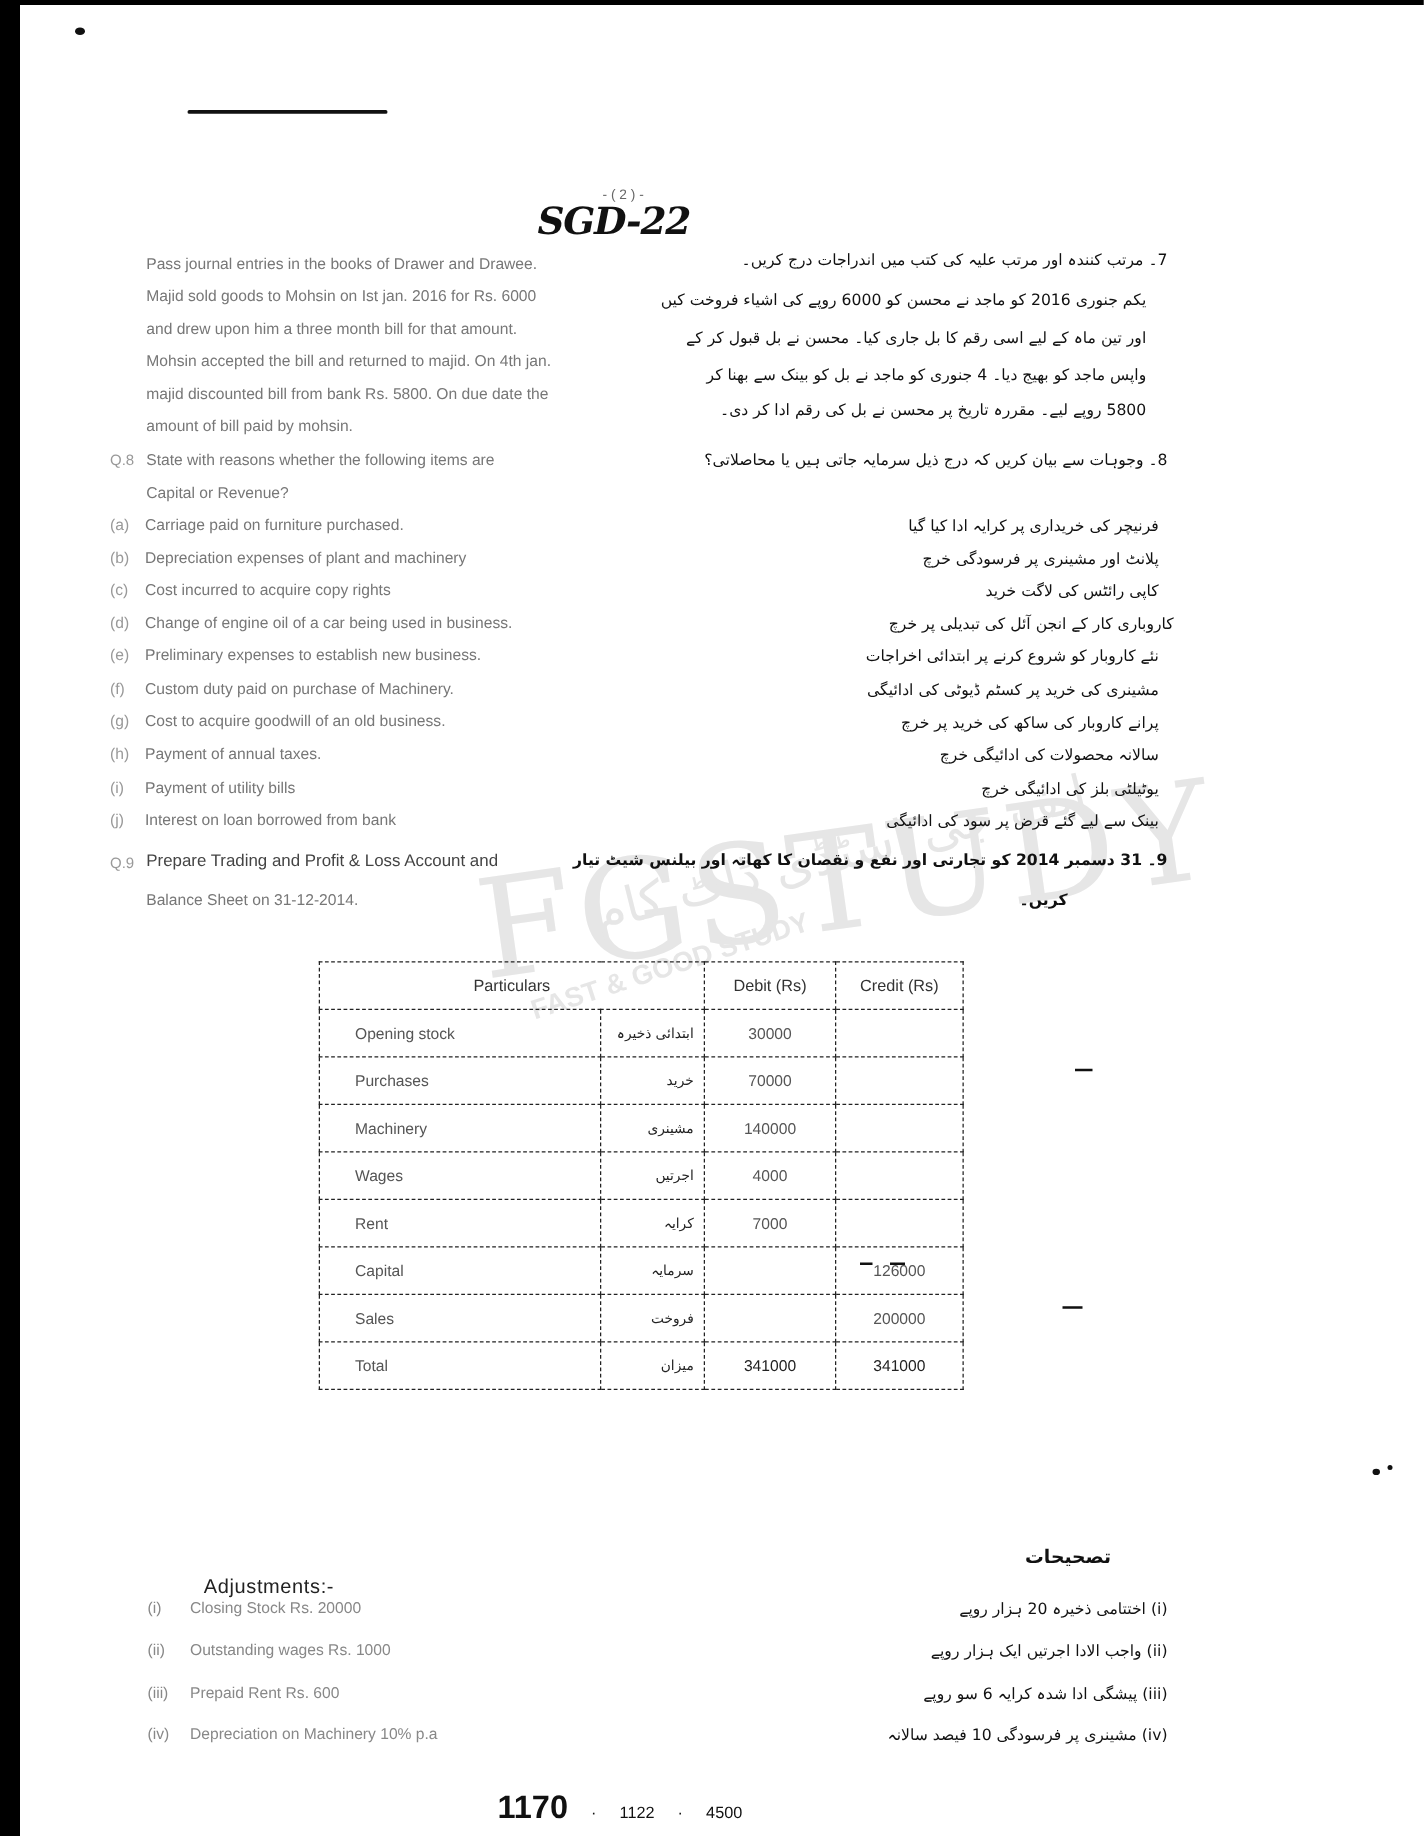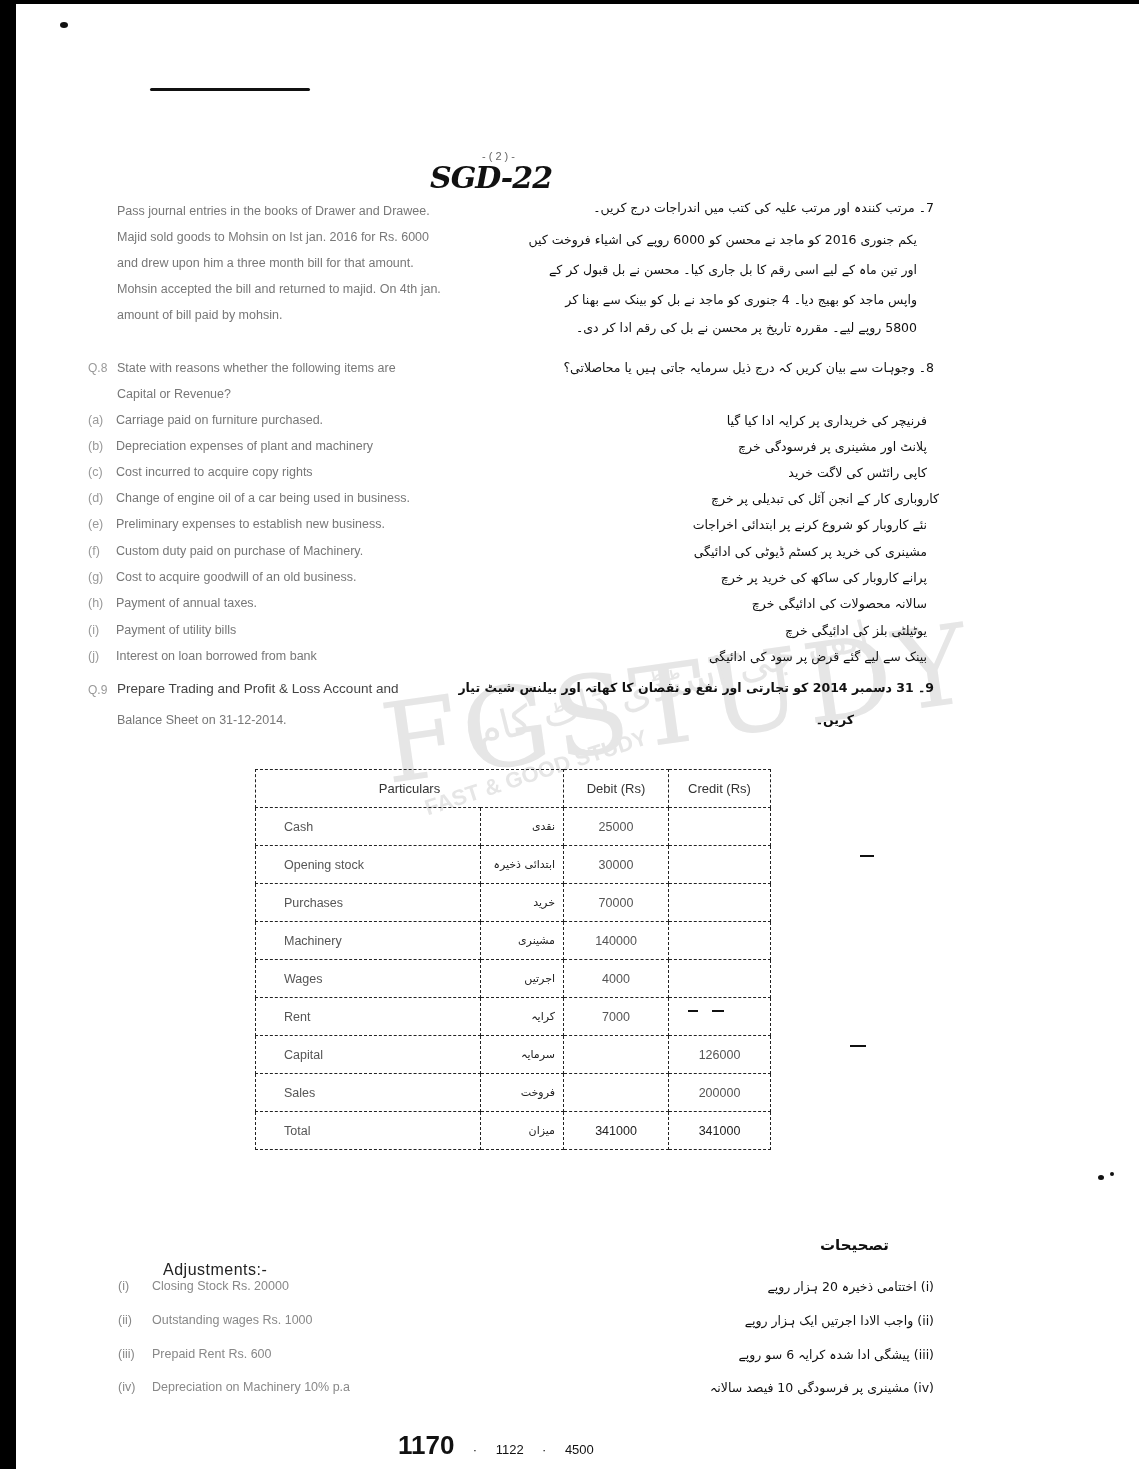--- a/index.html
+++ b/index.html
@@ -52,20 +52,21 @@
 <div class="wm wm-ur">ایف جی اسٹڈی ڈاٹ کام</div>
 
 <div class="page-num">- ( 2 ) -</div>
 <div class="handwritten">SGD-22</div>
 
 <div class="en-text" style="top:198px;">
   <div class="row">Pass journal entries in the books of Drawer and Drawee.</div>
   <div class="row">Majid sold goods to Mohsin on Ist jan. 2016 for Rs. 6000</div>
   <div class="row">and drew upon him a three month bill for that amount.</div>
   <div class="row">Mohsin accepted the bill and returned to majid. On 4th jan.</div>
+  <div class="row">majid discounted bill from bank Rs. 5800. On due date the</div>
   <div class="row">amount of bill paid by mohsin.</div>
 </div>
 
 <div class="ur" style="right:205px;top:200px;">7۔ مرتب کنندہ اور مرتب علیہ کی کتب میں اندراجات درج کریں۔</div>
 <div class="ur" style="right:222px;top:232px;">یکم جنوری 2016 کو ماجد نے محسن کو 6000 روپے کی اشیاء فروخت کیں</div>
 <div class="ur" style="right:222px;top:262px;">اور تین ماہ کے لیے اسی رقم کا بل جاری کیا۔ محسن نے بل قبول کر کے</div>
 <div class="ur" style="right:222px;top:292px;">واپس ماجد کو بھیج دیا۔ 4 جنوری کو ماجد نے بل کو بینک سے بھنا کر</div>
 <div class="ur" style="right:222px;top:320px;">5800 روپے لیے۔ مقررہ تاریخ پر محسن نے بل کی رقم ادا کر دی۔</div>
 
 <div class="qnum" style="top:361px;">Q.8</div>
@@ -101,26 +102,20 @@
 <div class="ur" style="right:205px;top:680px;font-weight:bold;">9۔ 31 دسمبر 2014 کو تجارتی اور نفع و نقصان کا کھاتہ اور بیلنس شیٹ تیار</div>
 <div class="ur" style="right:285px;top:712px;font-weight:bold;">کریں۔</div>
 
 <table class="tb">
   <tbody>
       <tr>
     <th colspan="2" style="text-align:center;">Particulars</th>
     <th class="c-dr">Debit (Rs)</th>
     <th class="c-cr">Credit (Rs)</th>
   </tr>
-  <tr>
-        <td class="c-part">Cash</td>
-        <td class="c-ur">نقدی</td>
-        <td class="c-dr">25000</td>
-        <td class="c-cr"></td>
-      </tr>
   <tr>
         <td class="c-part">Opening stock</td>
         <td class="c-ur">ابتدائی ذخیرہ</td>
         <td class="c-dr">30000</td>
         <td class="c-cr"></td>
       </tr>
   <tr>
         <td class="c-part">Purchases</td>
         <td class="c-ur">خرید</td>
         <td class="c-dr">70000</td>

